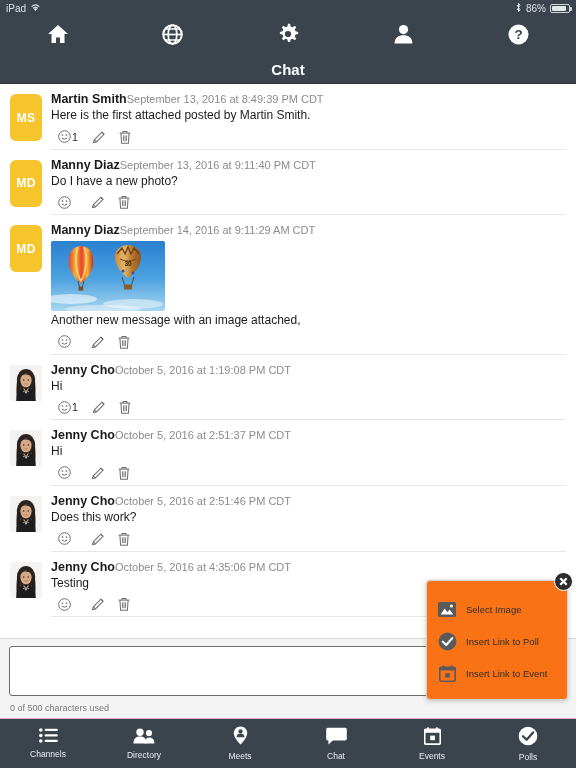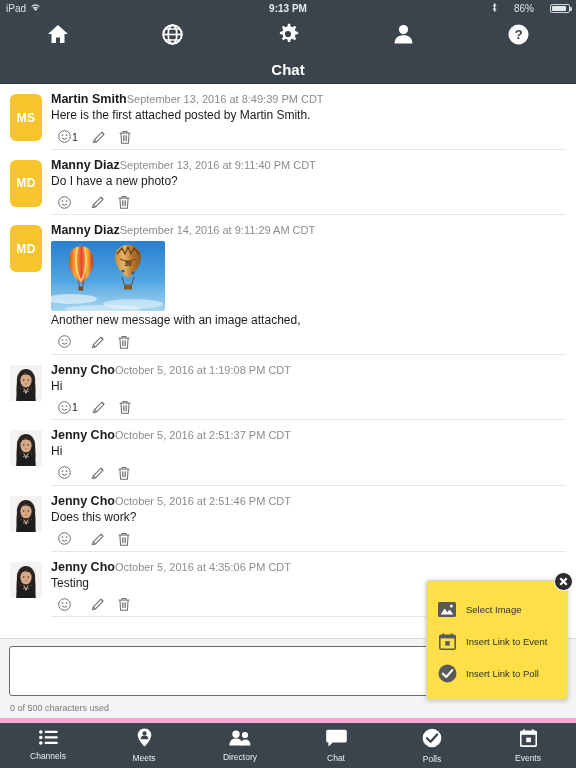--- a/index.html
+++ b/index.html
@@ -12,21 +12,21 @@
   #app { position: relative; width: 576px; height: 768px; display: flex; flex-direction: column; justify-content: flex-end; }
 
   
   .statusbar {
     height: 16px; background: #3b434c; color: #dfe3e6;
     display: flex; align-items: center; font-size: 10px; padding: 0 6px;
     flex: 0 0 16px;
   }
   .sb-left { display: flex; align-items: center; gap: 4px; }
   .sb-center { position: absolute; left: 0; right: 0; text-align: center; font-size: 10px; font-weight: bold; color: #e8ebed; pointer-events: none; }
-  .sb-right { margin-left: auto; display: flex; align-items: center; gap: 16px; z-index: 2; }
+  .sb-right { margin-left: auto; display: flex; align-items: center; gap: 4px; z-index: 2; }
   .sb-text { font-size: 10px; }
   .battery {
     width: 20px; height: 9px; border: 1px solid #cfd4d8; border-radius: 2px;
     position: relative; display: inline-block;
   }
   .battery::after {
     content: ""; position: absolute; right: -3px; top: 2.5px;
     width: 2px; height: 4px; background: #cfd4d8; border-radius: 0 1px 1px 0;
   }
   .battery i { position: absolute; left: 1px; top: 1px; bottom: 1px; width: 80%; background: #e3e7ea; display: block; border-radius: 1px; }
@@ -92,33 +92,33 @@
   .composer textarea, .composer .fakeinput {
     width: 100%; height: 50px; border: 1px solid #6b6b6b; border-radius: 3px;
     background: #ffffff; resize: none; outline: none;
     font-family: "Liberation Sans", sans-serif; font-size: 12px; padding: 5px 7px;
   }
   .charcount { font-size: 9px; color: #7a7a7a; padding: 3px 1px 3px 1px; }
 
   
   .tabbar {
     flex: 0 0 50px; height: 50px; background: #3b434c;
-    display: flex; align-items: stretch; border-top: 5px solid #f9a8d4;
+    display: flex; align-items: stretch; border-top: 1px solid #f9a8d4;
   }
   .tab {
     flex: 1 1 0; display: flex; flex-direction: column;
     align-items: center; justify-content: center; gap: 2px; cursor: pointer;
   }
   .tab svg { fill: #ffffff; }
   .tab-label { font-size: 8.5px; color: #e9ecee; }
 
   
   .popup {
     position: absolute; right: 8px; bottom: 68px; width: 142px;
-    background: #fde047; border: 1px solid #d4d4d4; border-radius: 4px;
+    background: #f97316; border: 1px solid #d4d4d4; border-radius: 4px;
     box-shadow: 0 1px 5px rgba(0,0,0,.22);
     padding: 12px 0 10px 0; z-index: 20;
   }
   .popup-item {
     display: flex; align-items: center; gap: 8px; padding: 5px 9px; cursor: pointer;
   }
   .popup-ico { flex: 0 0 22px; width: 22px; height: 22px; display: flex; align-items: center; justify-content: center; }
   .popup-ico svg { fill: #5a5a5a; }
   .popup-label { font-size: 9.5px; color: #2e2e2e; white-space: nowrap; }
   .popup-close {
@@ -138,21 +138,20 @@
     <div class="sb-left">
       <span class="sb-text">iPad</span>
       <span>
         <svg width="11" height="9" viewBox="0 0 11 9">
             <path d="M5.5 8 L7.2 5.9 A2.6 2.6 0 0 0 3.8 5.9 Z" fill="#dfe3e6"></path>
             <path d="M1.6 3.6 A6 6 0 0 1 9.4 3.6" stroke="#dfe3e6" stroke-width="1.1" fill="none"></path>
             <path d="M3.1 5.3 A3.8 3.8 0 0 1 7.9 5.3" stroke="#dfe3e6" stroke-width="1.1" fill="none"></path>
           </svg>
       </span>
     </div>
-    <div class="sb-center">9:13 PM</div>
     <div class="sb-right">
       <span>
         <svg width="7" height="11" viewBox="0 0 7 11">
             <path d="M2 3 L5 7.8 L3.5 9.6 V1.4 L5 3.2 L2 8" stroke="#dfe3e6" stroke-width="1" fill="none"></path>
           </svg>
       </span>
       <span class="sb-text">86%</span>
       <span class="battery">
           <i></i>
         </span>
@@ -611,94 +610,94 @@
             <circle cx="1.8" cy="2" r="1.8"></circle>
             <circle cx="1.8" cy="7.5" r="1.8"></circle>
             <circle cx="1.8" cy="13" r="1.8"></circle>
             <rect x="5.6" y="0.8" width="13.2" height="2.3" rx="1"></rect>
             <rect x="5.6" y="6.3" width="13.2" height="2.3" rx="1"></rect>
             <rect x="5.6" y="11.8" width="13.2" height="2.3" rx="1"></rect>
           </svg></span>
         <span class="tab-label">Channels</span>
       </div>
       <div class="tab">
-        <span><svg width="15" height="19" viewBox="0 0 15 19">
-            <path d="M7.5 0.5 C3.6 0.5 0.8 3.4 0.8 7.2 C0.8 11.8 7.5 18.6 7.5 18.6 C7.5 18.6 14.2 11.8 14.2 7.2 C14.2 3.4 11.4 0.5 7.5 0.5 Z"></path>
-            <circle cx="7.5" cy="5.4" r="2.1" fill="#3b434c"></circle>
-            <path d="M3.6 11.2 C3.6 8.4 5.4 7.5 7.5 7.5 C9.6 7.5 11.4 8.4 11.4 11.2 Z" fill="#3b434c"></path>
-          </svg></span>
-        <span class="tab-label">Meets</span>
-      </div>
-      <div class="tab">
         <span><svg width="22" height="16" viewBox="0 0 22 16">
             <circle cx="7" cy="4.3" r="3.7"></circle>
             <circle cx="16" cy="5" r="3.1"></circle>
             <path d="M0.4 15.6 C0.4 10.4 3.4 8.6 7 8.6 C10.6 8.6 13.6 10.4 13.6 15.6 Z"></path>
             <path d="M11.8 15.6 C12 11.2 13.8 9.6 16.2 9.6 C18.8 9.6 21.4 11 21.4 15.6 Z"></path>
           </svg></span>
         <span class="tab-label">Directory</span>
       </div>
       <div class="tab">
+        <span><svg width="15" height="19" viewBox="0 0 15 19">
+            <path d="M7.5 0.5 C3.6 0.5 0.8 3.4 0.8 7.2 C0.8 11.8 7.5 18.6 7.5 18.6 C7.5 18.6 14.2 11.8 14.2 7.2 C14.2 3.4 11.4 0.5 7.5 0.5 Z"></path>
+            <circle cx="7.5" cy="5.4" r="2.1" fill="#3b434c"></circle>
+            <path d="M3.6 11.2 C3.6 8.4 5.4 7.5 7.5 7.5 C9.6 7.5 11.4 8.4 11.4 11.2 Z" fill="#3b434c"></path>
+          </svg></span>
+        <span class="tab-label">Meets</span>
+      </div>
+      <div class="tab">
         <span><svg width="21" height="18" viewBox="0 0 21 18">
             <path d="M1.8 0.8 H19.2 A1.6 1.6 0 0 1 20.8 2.4 V11.8 A1.6 1.6 0 0 1 19.2 13.4 H6.8 L2.4 17.4 V13.4 H1.8 A1.6 1.6 0 0 1 0.2 11.8 V2.4 A1.6 1.6 0 0 1 1.8 0.8 Z"></path>
           </svg></span>
         <span class="tab-label">Chat</span>
-      </div>
-      <div class="tab">
-        <span><svg width="20" height="20" viewBox="0 0 20 20">
-            <circle cx="10" cy="10" r="9.3"></circle>
-            <path d="M5 10.3 L8.6 13.8 L15.1 6.4" stroke="#3b434c" stroke-width="2.3" fill="none" stroke-linecap="round" stroke-linejoin="round"></path>
-          </svg></span>
-        <span class="tab-label">Polls</span>
       </div>
       <div class="tab">
         <span><svg width="17" height="18" viewBox="0 0 17 18">
             <rect x="0.7" y="2.4" width="15.6" height="14.8" rx="1.4" fill="none" stroke="#ffffff" stroke-width="1.7"></rect>
             <rect x="0.7" y="2.4" width="15.6" height="3.4" fill="#ffffff"></rect>
             <rect x="3.2" y="0.3" width="1.9" height="3.5" rx="0.8"></rect>
             <rect x="11.9" y="0.3" width="1.9" height="3.5" rx="0.8"></rect>
             <rect x="6.2" y="8.6" width="4.7" height="4.6"></rect>
           </svg></span>
         <span class="tab-label">Events</span>
       </div>
+      <div class="tab">
+        <span><svg width="20" height="20" viewBox="0 0 20 20">
+            <circle cx="10" cy="10" r="9.3"></circle>
+            <path d="M5 10.3 L8.6 13.8 L15.1 6.4" stroke="#3b434c" stroke-width="2.3" fill="none" stroke-linecap="round" stroke-linejoin="round"></path>
+          </svg></span>
+        <span class="tab-label">Polls</span>
+      </div>
     </div>
 
   <div class="popup">
     <div class="popup-close">
       <svg width="11" height="11" viewBox="0 0 11 11">
           <line x1="2.3" y1="2.3" x2="8.7" y2="8.7"></line>
           <line x1="8.7" y1="2.3" x2="2.3" y2="8.7"></line>
         </svg>
     </div>
     <div class="popup-item">
       <span class="popup-ico">
         <svg width="18" height="15" viewBox="0 0 18 15">
             <rect x="0" y="0" width="18" height="15" rx="1.5"></rect>
             <path d="M2.8 12.4 L6.6 6.4 L9.4 10.2 L11.6 7.6 L15.3 12.4 Z" fill="#ffffff"></path>
             <circle cx="13.4" cy="4" r="1.5" fill="#ffffff"></circle>
           </svg>
       </span>
       <span class="popup-label">Select Image</span>
+    </div>
+    <div class="popup-item">
+      <span class="popup-ico">
+        <svg width="19" height="19" viewBox="0 0 19 19">
+            <circle cx="9.5" cy="9.5" r="9"></circle>
+            <path d="M4.8 9.7 L8.2 13 L14.3 6.1" stroke="#ffffff" stroke-width="2.1" fill="none" stroke-linecap="round" stroke-linejoin="round"></path>
+          </svg>
+      </span>
+      <span class="popup-label">Insert Link to Poll</span>
     </div>
     <div class="popup-item">
       <span class="popup-ico">
         <svg width="17" height="17" viewBox="0 0 17 17">
             <rect x="0.8" y="2.2" width="15.4" height="14" rx="1.4" fill="none" stroke="#5a5a5a" stroke-width="1.6"></rect>
             <rect x="0.8" y="2.2" width="15.4" height="3.2" fill="#5a5a5a"></rect>
             <rect x="3.4" y="0.3" width="1.8" height="3.3" rx="0.7" fill="#5a5a5a"></rect>
             <rect x="11.8" y="0.3" width="1.8" height="3.3" rx="0.7" fill="#5a5a5a"></rect>
             <rect x="6.2" y="8.2" width="4.6" height="4.4" fill="#5a5a5a"></rect>
           </svg>
       </span>
       <span class="popup-label">Insert Link to Event</span>
     </div>
-    <div class="popup-item">
-      <span class="popup-ico">
-        <svg width="19" height="19" viewBox="0 0 19 19">
-            <circle cx="9.5" cy="9.5" r="9"></circle>
-            <path d="M4.8 9.7 L8.2 13 L14.3 6.1" stroke="#ffffff" stroke-width="2.1" fill="none" stroke-linecap="round" stroke-linejoin="round"></path>
-          </svg>
-      </span>
-      <span class="popup-label">Insert Link to Poll</span>
-    </div>
   </div>
 
 </div>
 
 </body></html>

